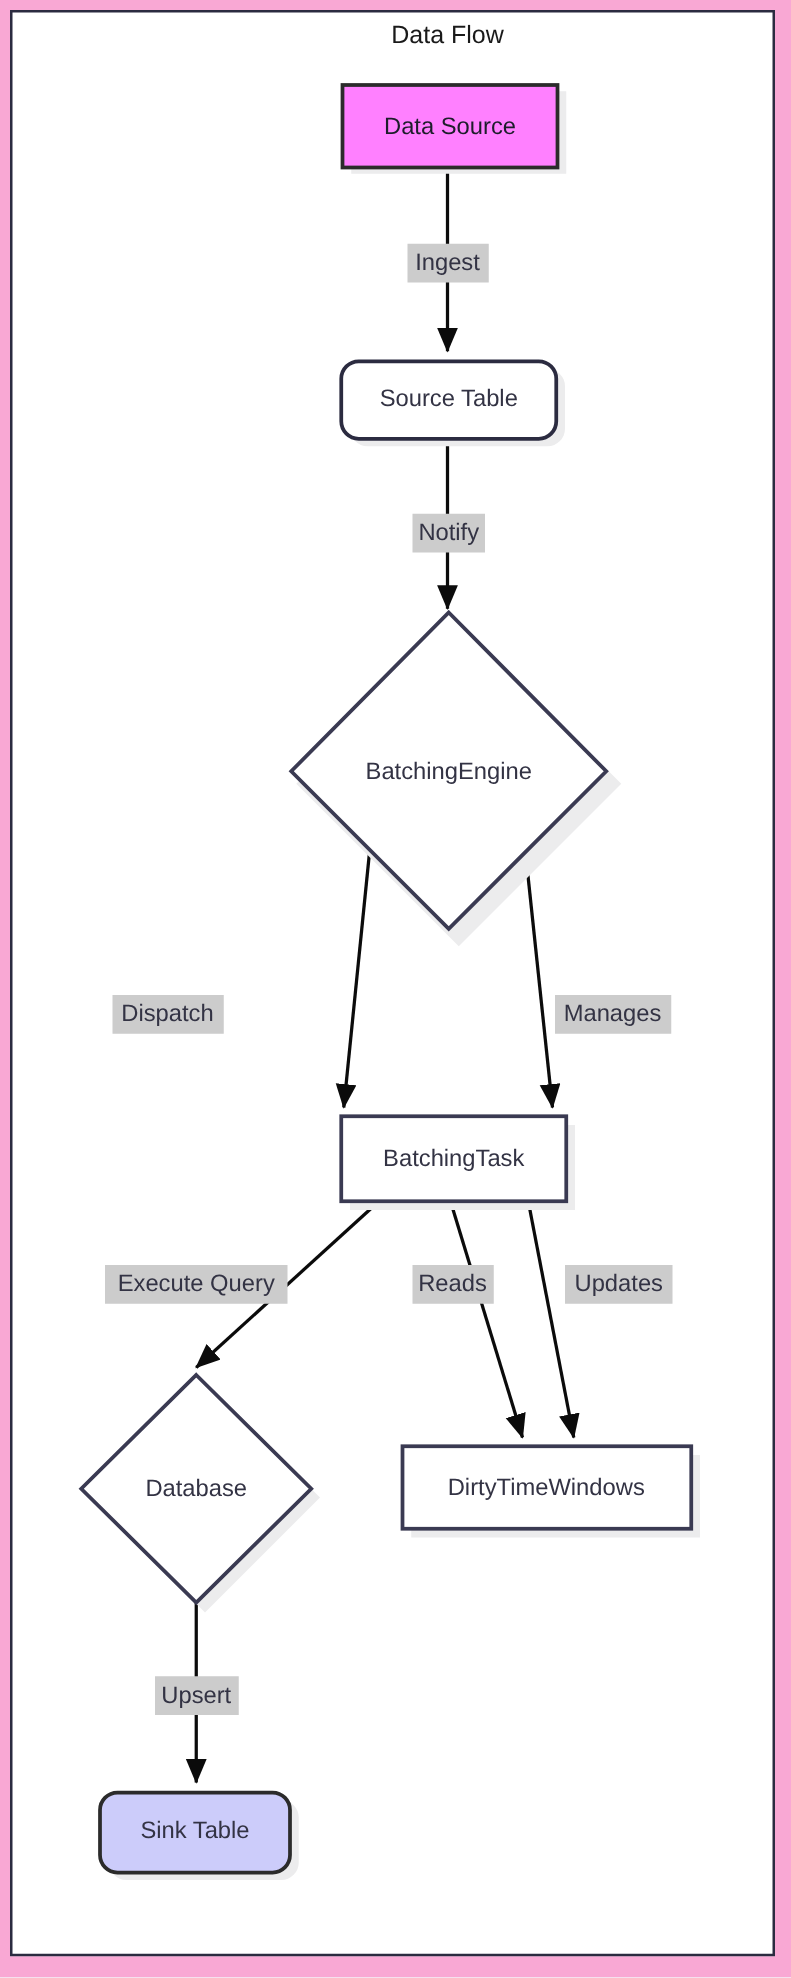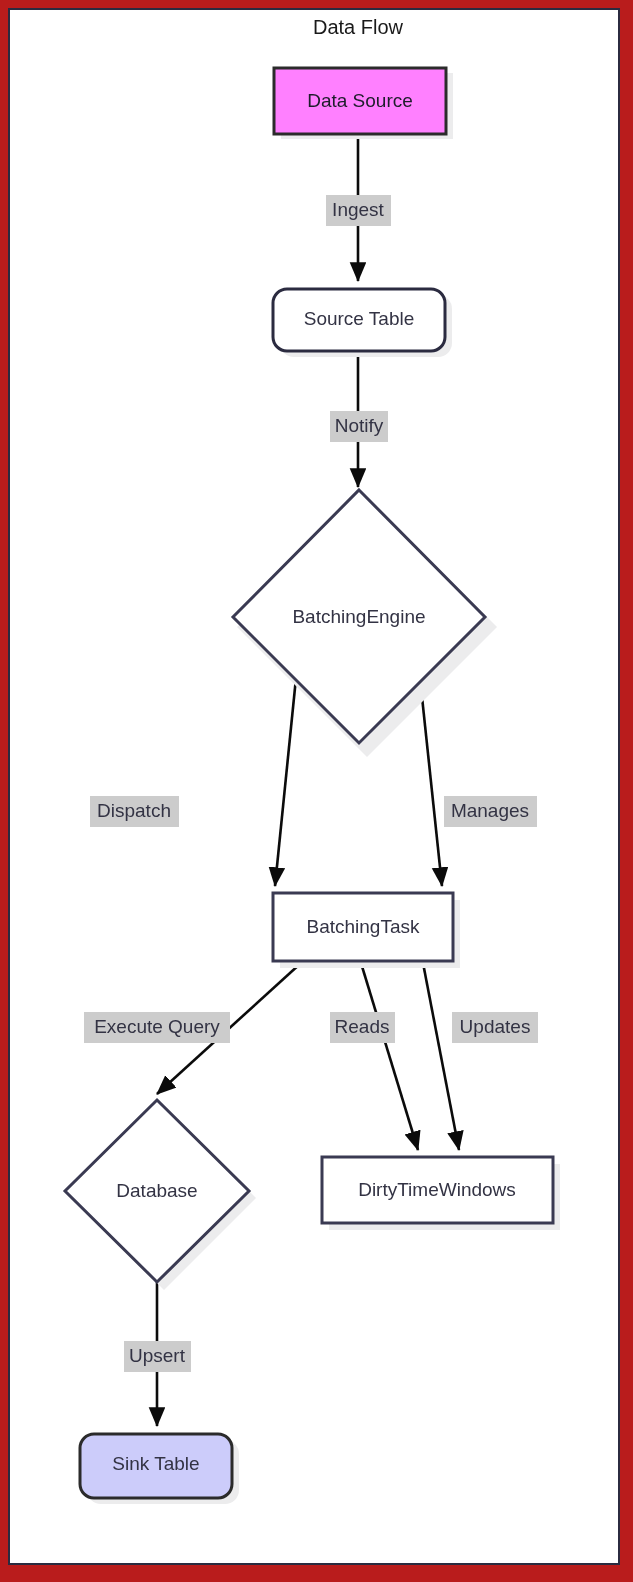--- a/index.html
+++ b/index.html
@@ -5,21 +5,21 @@
   html, body {
     margin: 0;
     padding: 0;
     background: #f2f2f5;
     font-family: "Liberation Sans", sans-serif;
   }
   #stage {
     position: relative;
     width: 633px;
     height: 1582px;
-    background: #b91c1c;
+    background: #f9a8d4;
     overflow: hidden;
   }
   #frame {
     position: absolute;
     left: 8px;
     top: 8px;
     width: 612px;
     height: 1557px;
     background: #ffffff;
     border: 2px solid #2b2b40;

